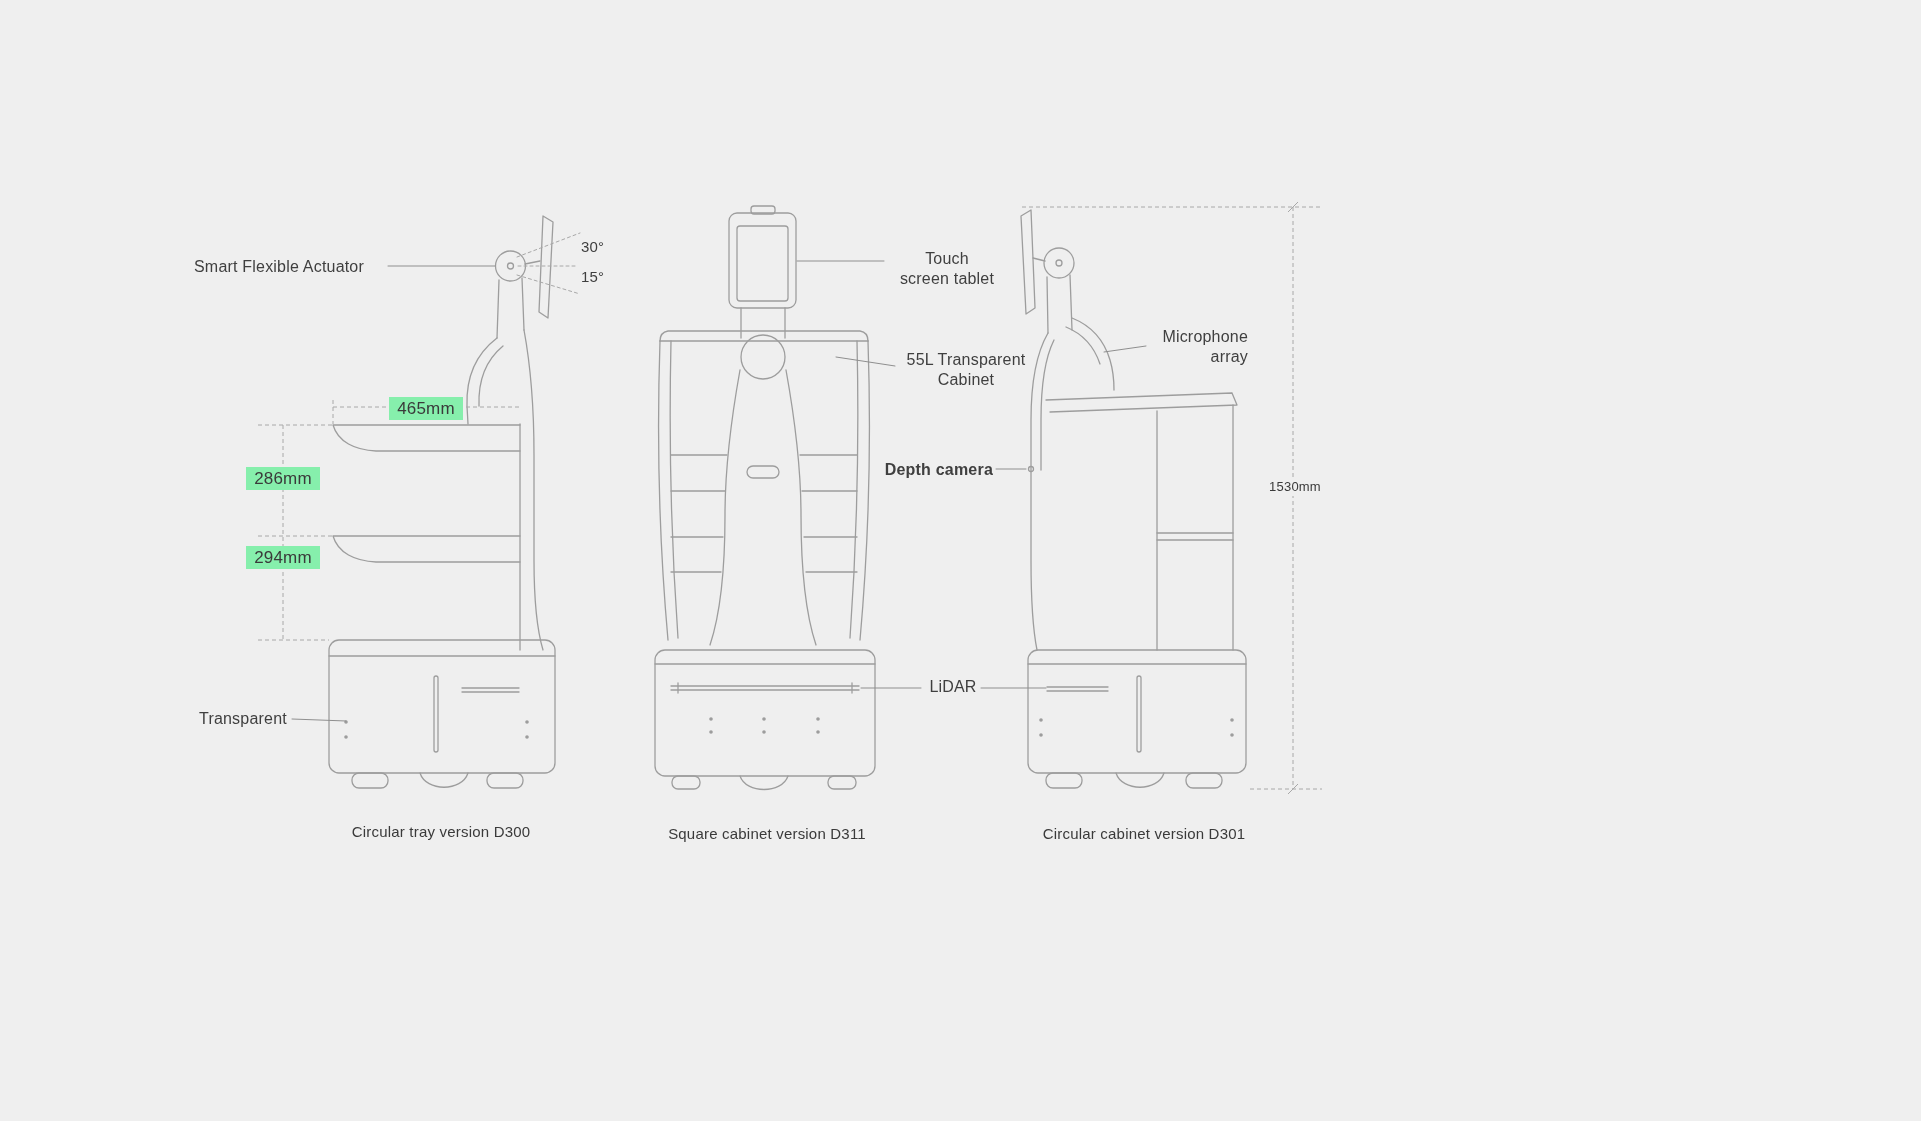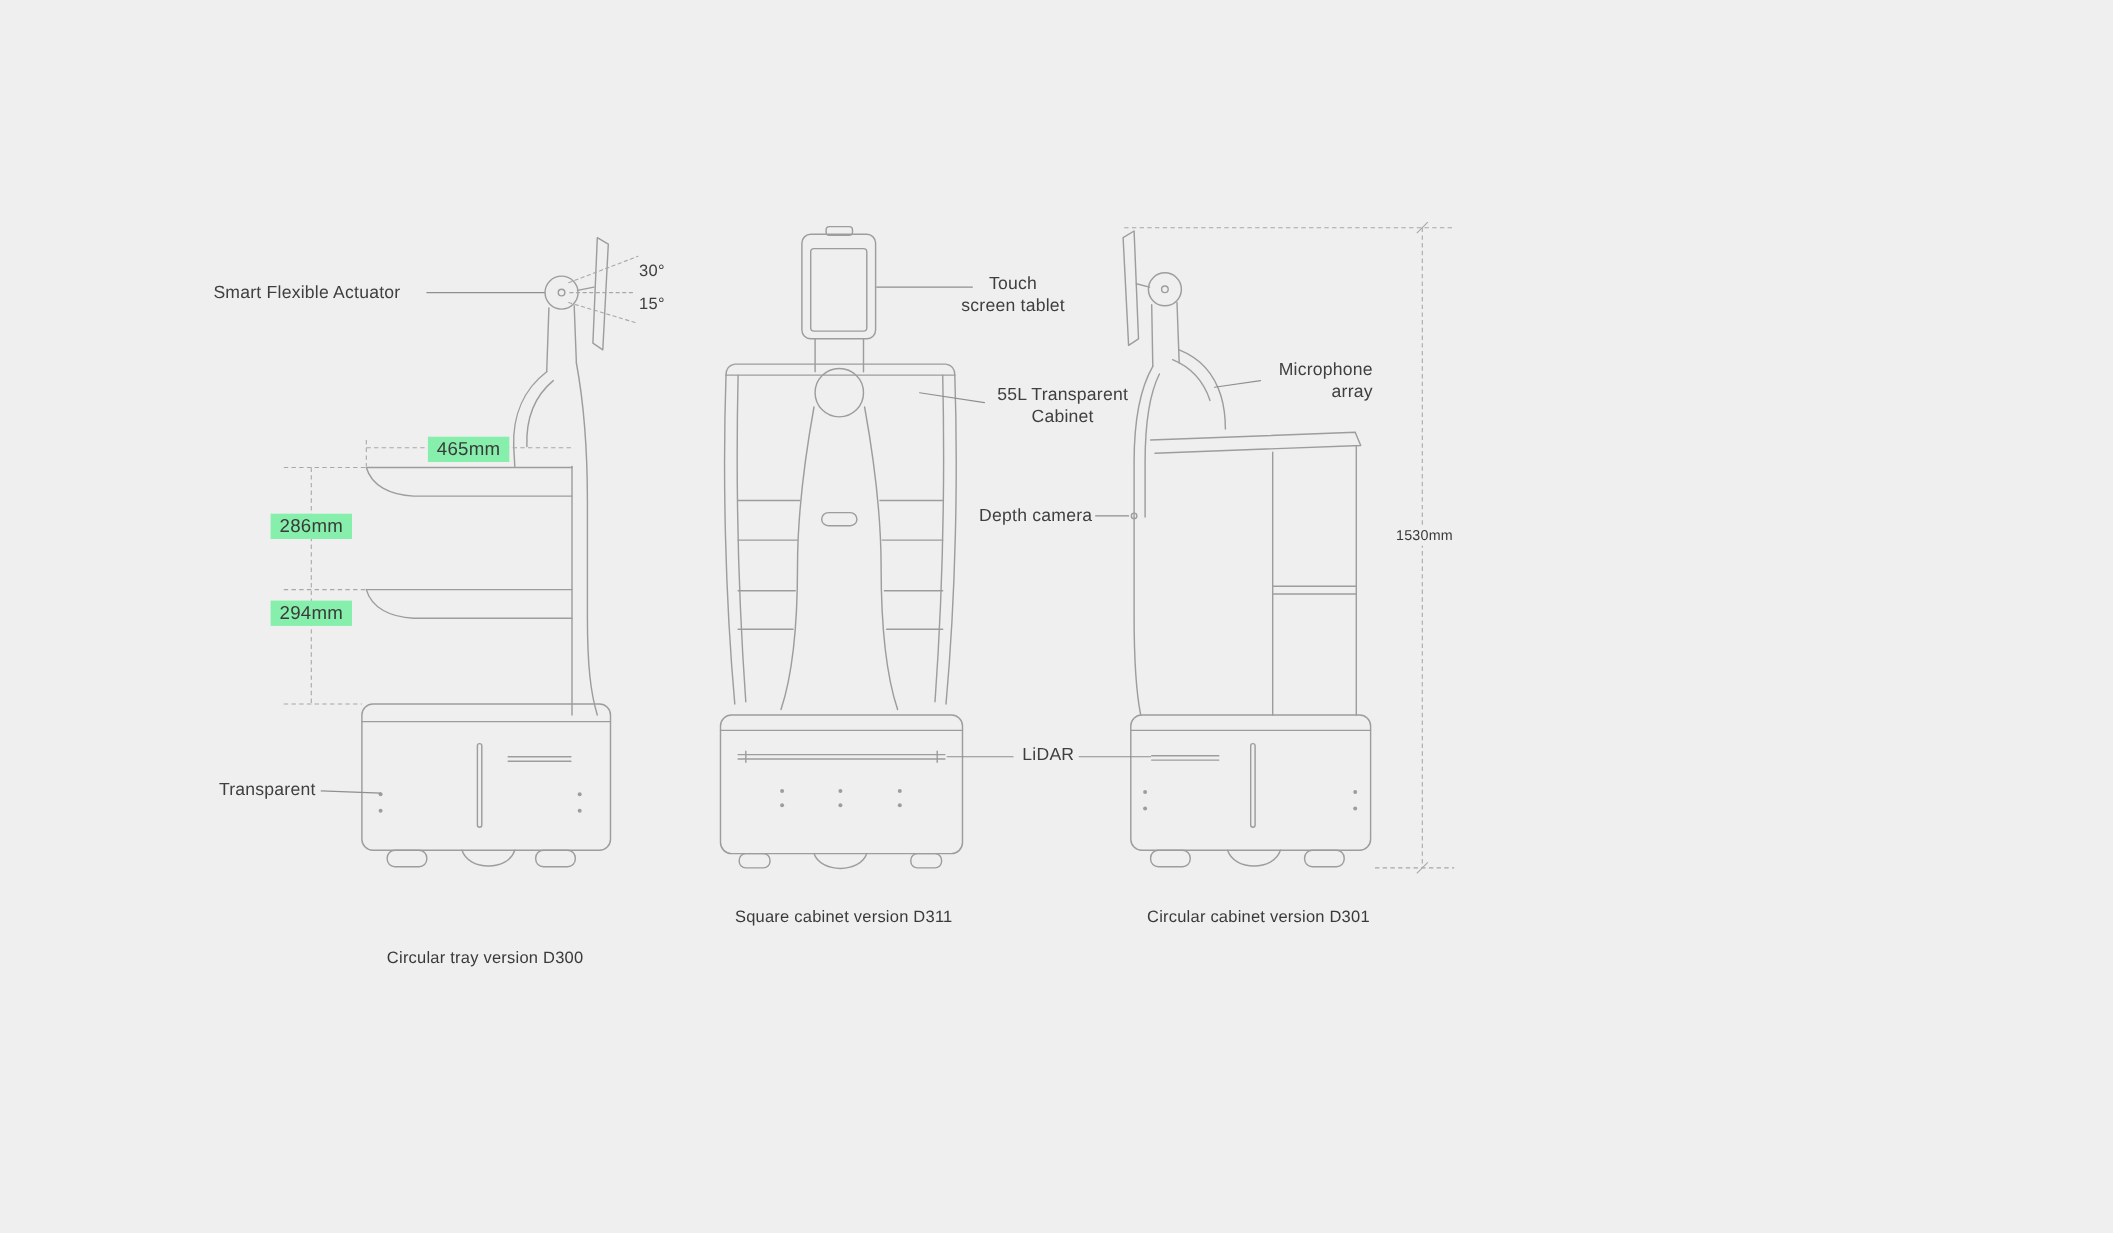--- a/index.html
+++ b/index.html
@@ -187,34 +187,34 @@
   <div class="lbl small" style="left:581px;top:268px;">15°</div>
 
   <div class="lbl dim" style="left:389px;top:397px;width:70px;">465mm</div>
 
   <div class="lbl dim" style="left:246px;top:467px;width:70px;">286mm</div>
 
   <div class="lbl dim" style="left:246px;top:546px;width:70px;">294mm</div>
 
   <div class="lbl" style="left:199px;top:709px;">Transparent</div>
 
-  <div class="lbl center" style="left:865px;top:249px;width:112px;">Touch
+  <div class="lbl center" style="left:891px;top:249px;width:112px;">Touch
 screen tablet</div>
 
   <div class="lbl center" style="left:897px;top:350px;width:138px;">55L Transparent
 Cabinet</div>
 
-  <div class="lbl right" style="left:879px;top:460px;width:114px;">Depth camera</div>
+  <div class="lbl right" style="left:879px;top:460px;width:114px;font-weight:bold;">Depth camera</div>
 
   <div class="lbl right" style="left:1148px;top:327px;width:100px;">Microphone
 array</div>
 
   <div class="lbl center" style="left:924px;top:677px;width:58px;">LiDAR</div>
 
   <div class="lbl dim-big" style="left:1250px;top:478px;width:86px;">1530mm</div>
 
-  <div class="caption" style="left:341px;top:862px;width:200px;">Circular tray version D300</div>
+  <div class="caption" style="left:341px;top:823px;width:200px;">Circular tray version D300</div>
 
   <div class="caption" style="left:667px;top:825px;width:200px;">Square cabinet version D311</div>
 
   <div class="caption" style="left:1034px;top:825px;width:220px;">Circular cabinet version D301</div>
 
 </div>
 
 </body></html>

